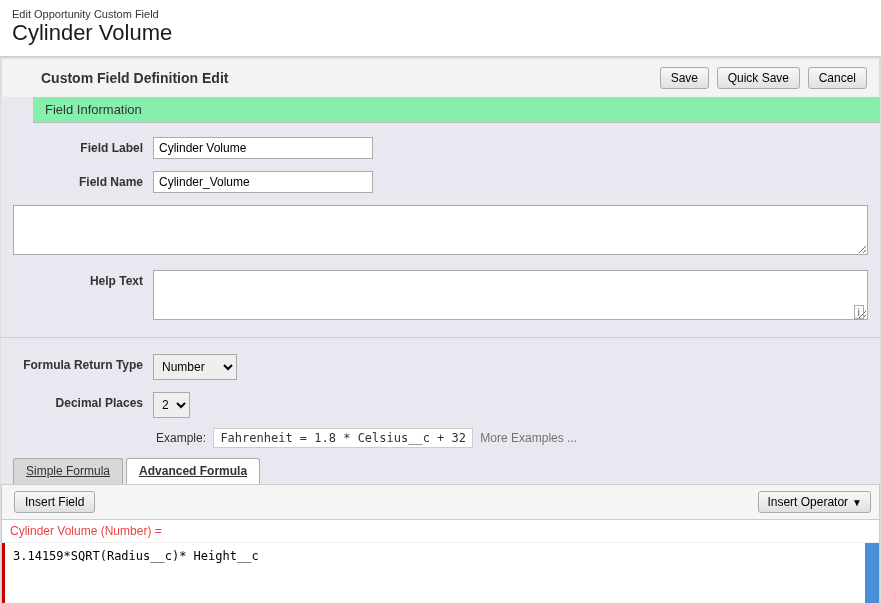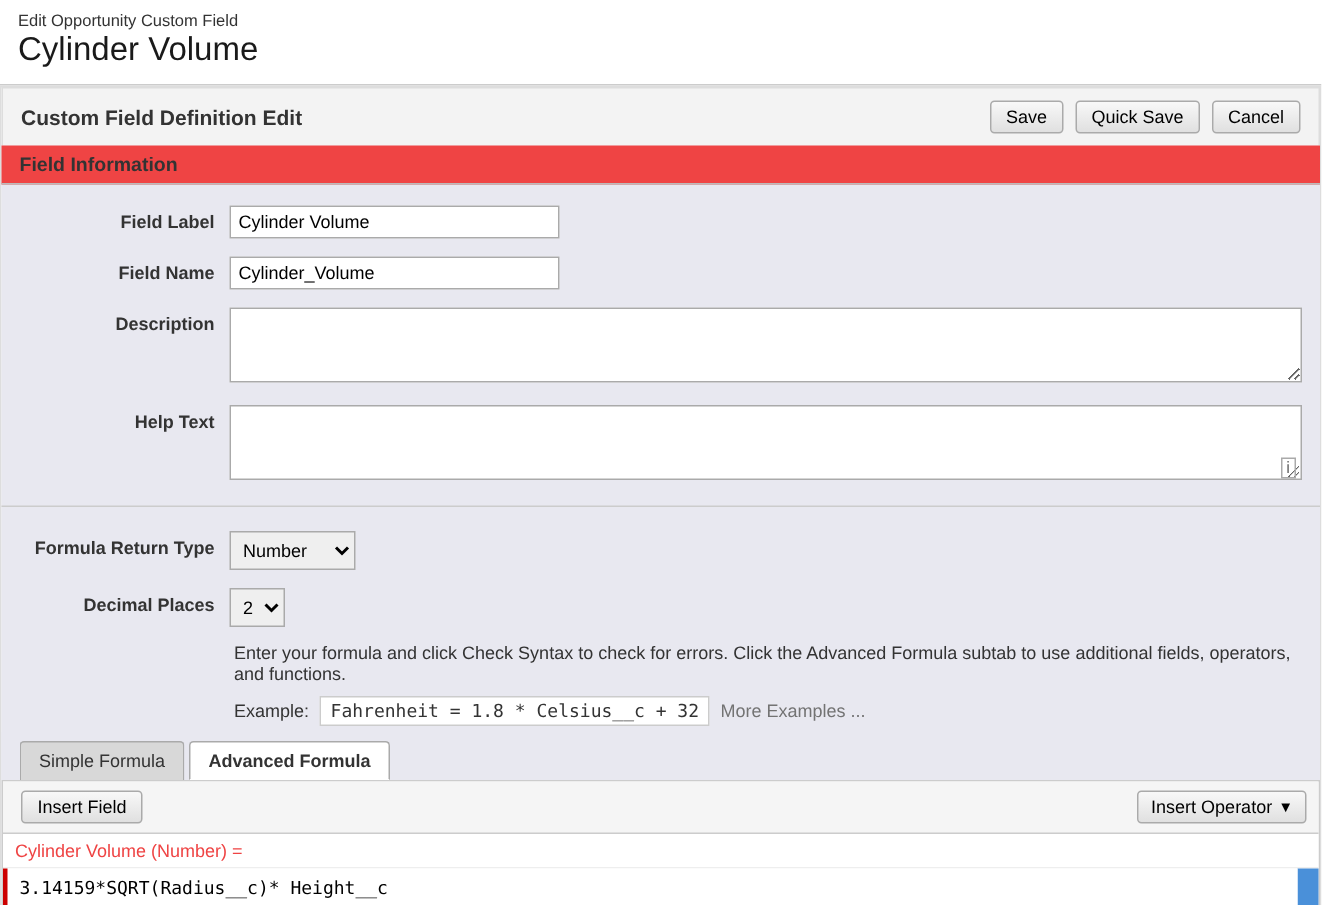--- a/index.html
+++ b/index.html
@@ -11,21 +11,21 @@
 
     .section-header-bar {
       background: #f3f3f3;
       border: 1px solid #ddd;
       border-bottom: none;
       padding: 8px 12px;
       display: flex;
       align-items: center;
       justify-content: space-between;
     }
-    .section-header-bar h2 { font-size: 14px; font-weight: bold; }
+    .section-header-bar h2 { font-size: 14px; font-weight: bold; margin-left: 27px; }
 
     .btn {
       padding: 3px 10px;
       font-size: 12px;
       border: 1px solid #aaa;
       background: linear-gradient(to bottom, #f8f8f8, #e0e0e0);
       cursor: pointer;
       border-radius: 3px;
       margin-left: 4px;
     }
@@ -33,25 +33,26 @@
     .panel {
       border: 1px solid #ddd;
       margin-bottom: 0;
     }
 
     .field-info-section {
       background: #e8e8f0;
       border-bottom: 1px solid #ccc;
     }
     .field-info-header {
-      background: #ef4444;
+      background: #86efac;
       padding: 5px 12px;
-      font-weight: bold;
+      font-weight: normal;
       font-size: 13px;
       border-bottom: 1px solid #bbb;
+      margin-left: 32px;
     }
 
     .form-table { width: 100%; padding: 8px 0; }
     .form-row { display: flex; align-items: flex-start; padding: 6px 12px; }
     .form-label {
       width: 140px;
       min-width: 140px;
       text-align: right;
       padding-right: 10px;
       font-weight: bold;
@@ -102,20 +103,21 @@
       font-family: monospace;
       font-size: 12px;
       margin: 0 4px;
     }
 
     .tabs-row {
       display: flex;
       padding: 6px 12px 0;
       gap: 0;
       background: #e8e8f0;
+      text-decoration: underline;
     }
     .tab {
       padding: 5px 12px;
       border: 1px solid #aaa;
       border-bottom: none;
       cursor: pointer;
       font-size: 12px;
       background: #d8d8d8;
       border-radius: 3px 3px 0 0;
       margin-right: 3px;
@@ -222,21 +224,20 @@
       </div>
 
       <div class="form-row">
         <div class="form-label">Field Name</div>
         <div class="form-control">
           <input type="text" value="Cylinder_Volume" style="">
         </div>
       </div>
 
       <div class="form-row">
-        <div class="form-label">Description</div>
         <div class="form-control">
           <textarea rows="3" style=""></textarea>
         </div>
       </div>
 
       <div class="form-row">
         <div class="form-label">Help Text</div>
         <div class="form-control" style="position:relative;">
           <textarea rows="3" style=""></textarea>
           <span style="position:absolute;right:4px;bottom:4px;font-size:11px;color:#666;border:1px solid #aaa;padding:0 3px;cursor:pointer;">i</span>
@@ -270,23 +271,20 @@
           <option>1</option>
           <option selected="">2</option>
           <option>3</option>
           <option>4</option>
           <option>5</option>
         </select>
       </div>
     </div>
 
     <div class="info-text">
-      <span>Enter your formula and click Check Syntax to check for errors. Click the Advanced Formula subtab to use additional fields, operators, and functions.</span>
-    </div>
-    <div class="info-text">
       <span class="example-label">Example:</span>
       <span class="example-formula">Fahrenheit = 1.8 * Celsius__c + 32</span>
       <a href="#">More Examples ...</a>
     </div>
 
     <div class="tabs-row">
       <div class="tab">
         <span>Simple Formula</span>
       </div>
       <div class="tab active">

